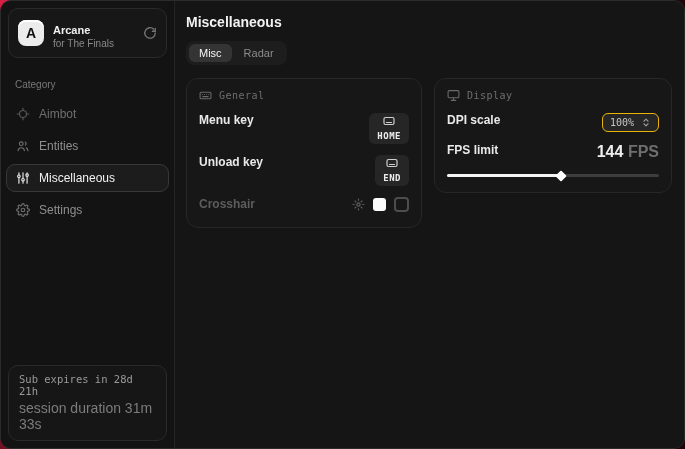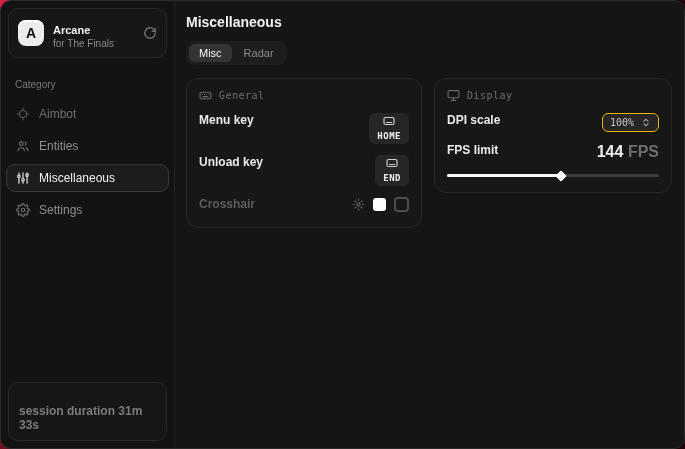--- a/index.html
+++ b/index.html
@@ -44,21 +44,21 @@
   .nav-item.active { background:#1c1c1c; border-color:#383838; color:#f2f2f2; }
   .nav-item.active .nicon { color:#e8e8e8; }
   .nav-item.dim { color:#6f6f6f; }
   .nav-item.dim .nicon { color:#565656; }
   .spacer { flex:1; }
   .status-card {
     margin:7px; padding:7px 10px 8px;
     border:1px solid #2a2a2a; border-radius:10px; background:#161616;
   }
   .status-line1 { font-family:"DejaVu Sans Mono", monospace; color:#9a9a9a; font-size:10.5px; }
-  .status-line2 { color:#7c7c7c; font-size:12px; font-weight:bold; margin-top:14px; }
+  .status-line2 { color:#7c7c7c; font-size:14px; font-weight:normal; margin-top:3px; }
   
   .main { flex:1; padding:13px 15px 12px 11px; background:#151515; display:flex; flex-direction:column; }
   .page-title { color:#f2f2f2; font-size:14px; font-weight:bold; }
   .tabs {
     margin-top:11px; display:inline-flex; align-self:flex-start;
     background:#1d1d1d; border-radius:8px; padding:3px; gap:2px;align-items:center;
   }
   .tab { font-size:11px; color:#8b8b8b; padding:3px 10px; border-radius:6px; cursor:pointer; }
   .tab.active { background:#343434; color:#f5f5f5; }
   .cards { margin-top:13px; display:grid; grid-template-columns:236px 238px; gap:12px; align-items:start; }
@@ -165,20 +165,21 @@
             <path d="M19.4 15a1.7 1.7 0 0 0 .34 1.87l.06.06a2 2 0 1 1-2.83 2.83l-.06-.06a1.7 1.7 0 0 0-1.87-.34 1.7 1.7 0 0 0-1 1.55V21a2 2 0 1 1-4 0v-.09a1.7 1.7 0 0 0-1-1.55 1.7 1.7 0 0 0-1.87.34l-.06.06a2 2 0 1 1-2.83-2.83l.06-.06a1.7 1.7 0 0 0 .34-1.87 1.7 1.7 0 0 0-1.55-1H3a2 2 0 1 1 0-4h.09a1.7 1.7 0 0 0 1.55-1 1.7 1.7 0 0 0-.34-1.87l-.06-.06a2 2 0 1 1 2.83-2.83l.06.06a1.7 1.7 0 0 0 1.87.34H9a1.7 1.7 0 0 0 1-1.55V3a2 2 0 1 1 4 0v.09a1.7 1.7 0 0 0 1 1.55 1.7 1.7 0 0 0 1.87-.34l.06-.06a2 2 0 1 1 2.83 2.83l-.06.06a1.7 1.7 0 0 0-.34 1.87V9a1.7 1.7 0 0 0 1.55 1H21a2 2 0 1 1 0 4h-.09a1.7 1.7 0 0 0-1.55 1z"></path>
           </svg>
         </span>
         <span>Settings</span>
       </div>
     </div>
 
     <div class="spacer"></div>
 
     <div class="status-card">
+      <div class="status-line1">Sub expires in 28d 21h</div>
       <div class="status-line2">session duration 31m 33s</div>
     </div>
   </div>
 
   <div class="main">
     <div class="page-title">Miscellaneous</div>
 
     <div class="tabs">
       <div class="tab active">Misc</div>
       <div class="tab">Radar</div>

